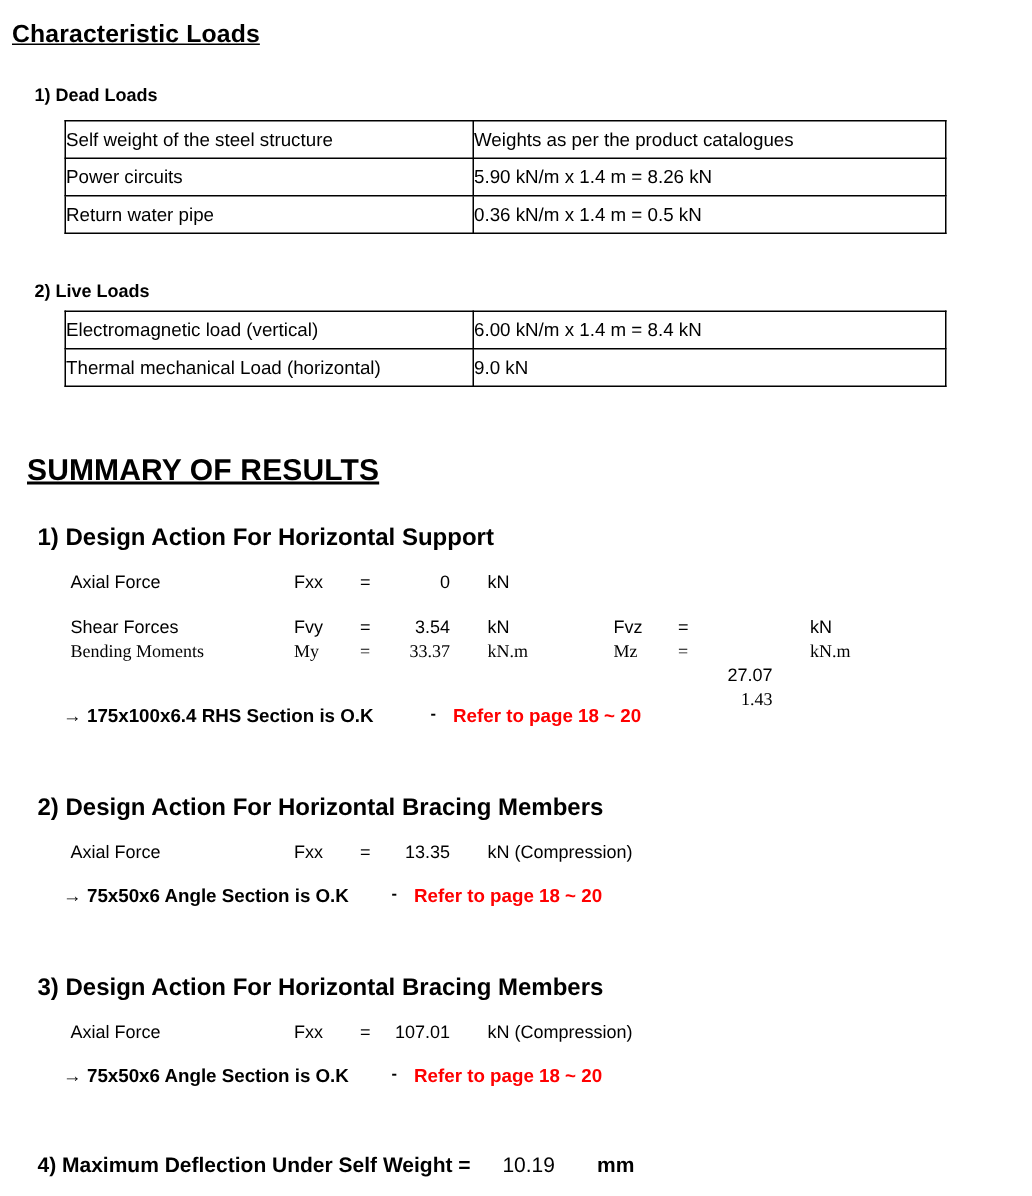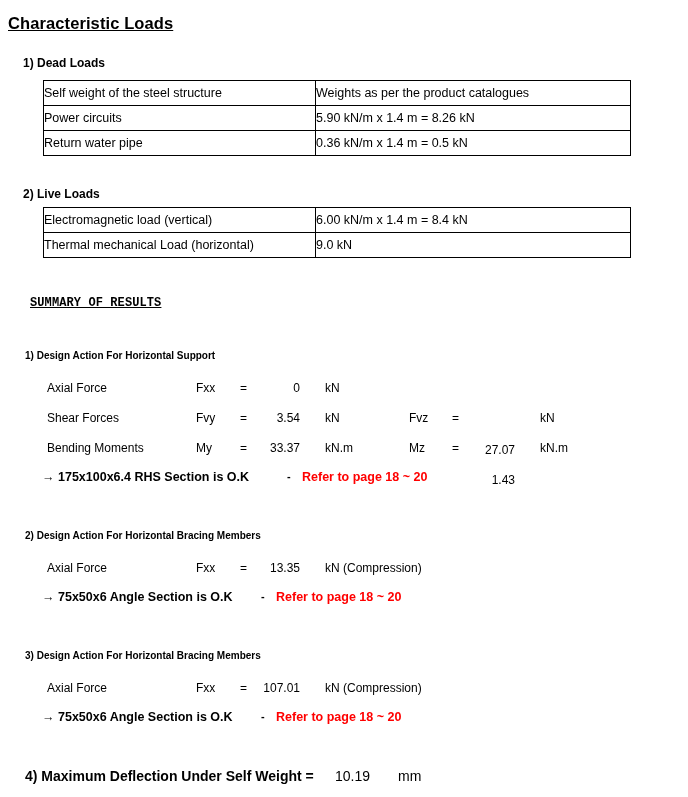--- a/index.html
+++ b/index.html
@@ -19,35 +19,35 @@
   
   .doc-title {
     position: absolute;
     font-size: 16.5px;
     font-weight: bold;
     text-decoration: underline;
     letter-spacing: 0.1px;
     white-space: nowrap;
   }
   #title-characteristic-loads { left: 8px; top: 3px; }
-  #title-summary-results      { left: 30px; top: 286px; font-size: 12px; font-family: Liberation Mono, monospace; }
+  #title-summary-results      { left: 18px; top: 286px; font-size: 20px; }
 
   .section-label {
     position: absolute;
     font-size: 12px;
     font-weight: bold;
     white-space: nowrap;
   }
   #label-dead-loads { left: 23px; top: 56px; }
   #label-live-loads { left: 23px; top: 187px; }
 
   .result-heading {
     position: absolute;
     left: 25px;
-    font-size: 10px;
+    font-size: 16px;
     font-weight: bold;
     white-space: nowrap;
   }
 
   
   .load-table {
     position: absolute;
     border-collapse: collapse;
     table-layout: fixed;
     font-size: 12.5px;
@@ -177,21 +177,21 @@
     left: 310px;
     top: 0;
     width: 60px;
     text-align: right;
     font-weight: normal;
   }
   #row-deflection .def-unit {
     position: absolute;
     left: 398px;
     top: 0;
-    font-weight: normal;
+    font-weight: bold;
   }
 </style>
 </head>
 <body>
 
 <h1 class="doc-title" id="title-characteristic-loads">Characteristic Loads</h1>
 
 <div class="section-label" id="label-dead-loads">1) Dead Loads</div>
 
 <table class="load-table" id="table-dead-loads">
@@ -243,21 +243,21 @@
   <span class="d-sym">Fvy</span>
   <span class="d-eq">=</span>
   <span class="d-val">3.54</span>
   <span class="d-unit">kN</span>
   <span class="d-sym2">Fvz</span>
   <span class="d-eq2">=</span>
   <span class="d-val2">27.07</span>
   <span class="d-unit2">kN</span>
 </div>
 
-<div class="data-row" style="top:441px;">
+<div class="data-row" style="top:427px;font-family:Liberation Serif, serif;">
   <span class="d-label">Bending Moments</span>
   <span class="d-sym">My</span>
   <span class="d-eq">=</span>
   <span class="d-val">33.37</span>
   <span class="d-unit">kN.m</span>
   <span class="d-sym2">Mz</span>
   <span class="d-eq2">=</span>
   <span class="d-val2">1.43</span>
   <span class="d-unit2">kN.m</span>
 </div>

